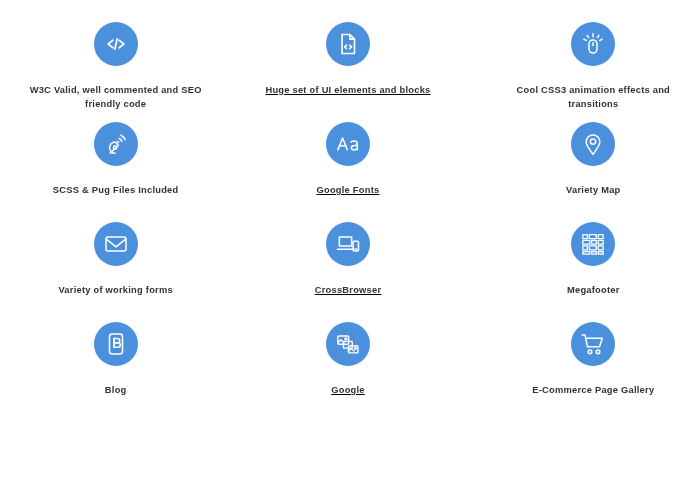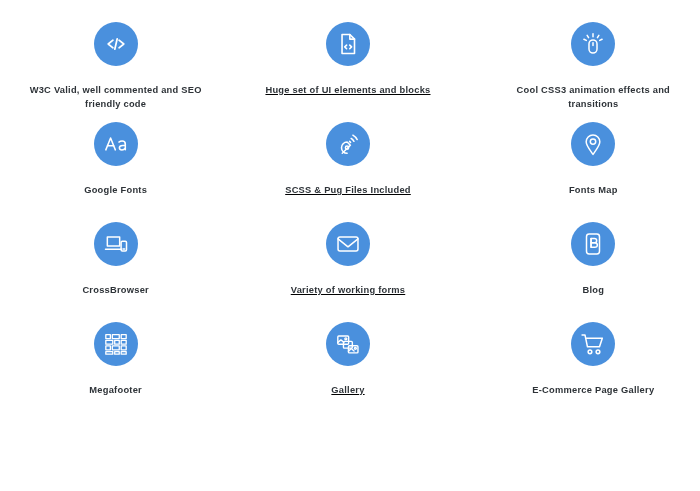--- a/index.html
+++ b/index.html
@@ -104,85 +104,73 @@
         <line x1="3.6" y1="7.6" x2="5.8" y2="8.7"></line>
         <line x1="20.4" y1="7.6" x2="18.2" y2="8.7"></line>
       </svg>
     </div>
     <div class="feature-label">Cool CSS3 animation effects and transitions</div>
   </div>
 
   <div class="feature-cell">
     <div class="icon-circle">
       <svg viewBox="0 0 24 24" fill="none" stroke="#ffffff" stroke-width="1.5" stroke-linecap="round" stroke-linejoin="round">
+        <path d="M11.2 20.6c-2.9 0-5.2-2.3-5.2-5.2 0-2.9 2.3-5.2 5.2-5.2l3.0 3.0-7.5 7.4"></path>
+        <circle cx="11.1" cy="15.4" r="1.5"></circle>
+        <path d="M13.4 9.6a5.0 5.0 0 0 1 1.0 1.0"></path>
+        <path d="M14.9 6.9a8.2 8.2 0 0 1 2.6 2.6"></path>
+        <path d="M16.5 3.9a11.6 11.6 0 0 1 4.0 4.0"></path>
+      </svg>
+    </div>
+    <div class="feature-label">SCSS &amp; Pug Files Included</div>
+  </div>
+
+  <div class="feature-cell">
+    <div class="icon-circle">
+      <svg viewBox="0 0 24 24" fill="none" stroke="#ffffff" stroke-width="1.5" stroke-linecap="round" stroke-linejoin="round">
         <polyline points="2.6,17.4 7.0,6.4 11.4,17.4"></polyline>
         <line x1="4.2" y1="13.6" x2="9.8" y2="13.6"></line>
         <path d="M20.6 11.9c0-1.7-1.2-2.7-2.9-2.7-1.3 0-2.3.45-3.0 1.0"></path>
         <path d="M20.6 11.9v5.5"></path>
         <path d="M20.6 13.4h-2.3c-1.9 0-3.2.8-3.2 2.1 0 1.2 1.0 2.0 2.4 2.0 1.3 0 2.4-.7 3.1-1.6"></path>
       </svg>
     </div>
     <div class="feature-label">Google Fonts</div>
   </div>
 
   <div class="feature-cell">
     <div class="icon-circle">
       <svg viewBox="0 0 24 24" fill="none" stroke="#ffffff" stroke-width="1.5" stroke-linecap="round" stroke-linejoin="round">
-        <path d="M11.2 20.6c-2.9 0-5.2-2.3-5.2-5.2 0-2.9 2.3-5.2 5.2-5.2l3.0 3.0-7.5 7.4"></path>
-        <circle cx="11.1" cy="15.4" r="1.5"></circle>
-        <path d="M13.4 9.6a5.0 5.0 0 0 1 1.0 1.0"></path>
-        <path d="M14.9 6.9a8.2 8.2 0 0 1 2.6 2.6"></path>
-        <path d="M16.5 3.9a11.6 11.6 0 0 1 4.0 4.0"></path>
-      </svg>
-    </div>
-    <div class="feature-label">SCSS &amp; Pug Files Included</div>
-  </div>
-
-  <div class="feature-cell">
-    <div class="icon-circle">
-      <svg viewBox="0 0 24 24" fill="none" stroke="#ffffff" stroke-width="1.5" stroke-linecap="round" stroke-linejoin="round">
         <path d="M12 21.6c3.6-5.0 6.3-8.2 6.3-11.6A6.3 6.3 0 0 0 5.7 10c0 3.4 2.7 6.6 6.3 11.6z"></path>
         <circle cx="12" cy="9.8" r="2.5"></circle>
       </svg>
     </div>
-    <div class="feature-label">Fonts Map</div>
+    <div class="feature-label">Variety Map</div>
+  </div>
+
+  <div class="feature-cell">
+    <div class="icon-circle">
+      <svg viewBox="0 0 24 24" fill="none" stroke="#ffffff" stroke-width="1.5" stroke-linecap="round" stroke-linejoin="round">
+        <rect x="2.8" y="5.6" width="18.4" height="12.8" rx="1.8"></rect>
+        <polyline points="2.8,7.2 12,14.6 21.2,7.2"></polyline>
+      </svg>
+    </div>
+    <div class="feature-label">Variety of working forms</div>
   </div>
 
   <div class="feature-cell">
     <div class="icon-circle">
       <svg viewBox="0 0 24 24" fill="none" stroke="#ffffff" stroke-width="1.5" stroke-linecap="round" stroke-linejoin="round">
         <path d="M4.0 5.6h11.4v8.3H4.0z"></path>
         <path d="M2.3 16.9h14.6"></path>
         <rect x="16.7" y="9.4" width="5.0" height="9.0" rx="1.1"></rect>
         <line x1="18.4" y1="16.6" x2="20.0" y2="16.6"></line>
       </svg>
     </div>
     <div class="feature-label">CrossBrowser</div>
-  </div>
-
-  <div class="feature-cell">
-    <div class="icon-circle">
-      <svg viewBox="0 0 24 24" fill="none" stroke="#ffffff" stroke-width="1.5" stroke-linecap="round" stroke-linejoin="round">
-        <rect x="2.8" y="5.6" width="18.4" height="12.8" rx="1.8"></rect>
-        <polyline points="2.8,7.2 12,14.6 21.2,7.2"></polyline>
-      </svg>
-    </div>
-    <div class="feature-label">Variety of working forms</div>
-  </div>
-
-  <div class="feature-cell">
-    <div class="icon-circle">
-      <svg viewBox="0 0 24 24" fill="none" stroke="#ffffff" stroke-width="1.5" stroke-linecap="round" stroke-linejoin="round">
-        <rect x="6.0" y="2.8" width="12.0" height="18.4" rx="2.4"></rect>
-        <path d="M10.2 7.0h3.1c1.2 0 2.1.85 2.1 1.95s-.9 1.95-2.1 1.95h-3.1z"></path>
-        <path d="M10.2 10.9h3.5c1.3 0 2.3.95 2.3 2.1s-1.0 2.1-2.3 2.1h-3.5z"></path>
-        <line x1="10.2" y1="7.0" x2="10.2" y2="15.1"></line>
-      </svg>
-    </div>
-    <div class="feature-label">Blog</div>
   </div>
 
   <div class="feature-cell">
     <div class="icon-circle">
       <svg viewBox="0 0 24 24" fill="none" stroke="#ffffff" stroke-width="1.3" stroke-linecap="round" stroke-linejoin="round">
         <rect x="2.6" y="3.4" width="4.2" height="3.6"></rect>
         <rect x="8.6" y="3.4" width="6.4" height="3.6"></rect>
         <rect x="16.8" y="3.4" width="4.6" height="3.6"></rect>
         <rect x="2.6" y="8.6" width="6.4" height="3.6"></rect>
         <rect x="10.8" y="8.6" width="4.2" height="3.6"></rect>
@@ -193,31 +181,43 @@
         <rect x="2.6" y="19.0" width="6.4" height="2.4"></rect>
         <rect x="10.8" y="19.0" width="4.2" height="2.4"></rect>
         <rect x="16.8" y="19.0" width="4.6" height="2.4"></rect>
       </svg>
     </div>
     <div class="feature-label">Megafooter</div>
   </div>
 
   <div class="feature-cell">
     <div class="icon-circle">
+      <svg viewBox="0 0 24 24" fill="none" stroke="#ffffff" stroke-width="1.5" stroke-linecap="round" stroke-linejoin="round">
+        <rect x="6.0" y="2.8" width="12.0" height="18.4" rx="2.4"></rect>
+        <path d="M10.2 7.0h3.1c1.2 0 2.1.85 2.1 1.95s-.9 1.95-2.1 1.95h-3.1z"></path>
+        <path d="M10.2 10.9h3.5c1.3 0 2.3.95 2.3 2.1s-1.0 2.1-2.3 2.1h-3.5z"></path>
+        <line x1="10.2" y1="7.0" x2="10.2" y2="15.1"></line>
+      </svg>
+    </div>
+    <div class="feature-label">Blog</div>
+  </div>
+
+  <div class="feature-cell">
+    <div class="icon-circle">
       <svg viewBox="0 0 24 24" fill="none" stroke="#ffffff" stroke-width="1.4" stroke-linecap="round" stroke-linejoin="round">
         <rect x="2.6" y="4.6" width="10.0" height="7.6" rx="0.9"></rect>
         <polyline points="2.6,10.6 5.4,8.2 8.2,10.4"></polyline>
         <circle cx="10.0" cy="7.2" r="0.9"></circle>
         <rect x="7.8" y="9.6" width="8.2" height="6.2" rx="0.9"></rect>
         <rect x="12.4" y="13.6" width="8.8" height="6.6" rx="0.9"></rect>
         <polyline points="12.4,18.6 15.0,16.2 17.6,18.4"></polyline>
         <circle cx="18.8" cy="16.0" r="0.9"></circle>
       </svg>
     </div>
-    <div class="feature-label">Gallery</div>
+    <div class="feature-label">Google</div>
   </div>
 
   <div class="feature-cell">
     <div class="icon-circle">
       <svg viewBox="0 0 24 24" fill="none" stroke="#ffffff" stroke-width="1.5" stroke-linecap="round" stroke-linejoin="round">
         <polyline points="1.9,3.6 4.6,3.6 6.9,14.6 18.0,14.6 20.6,6.6 5.6,6.6"></polyline>
         <circle cx="9.2" cy="19.2" r="1.7"></circle>
         <circle cx="16.6" cy="19.2" r="1.7"></circle>
       </svg>
     </div>

